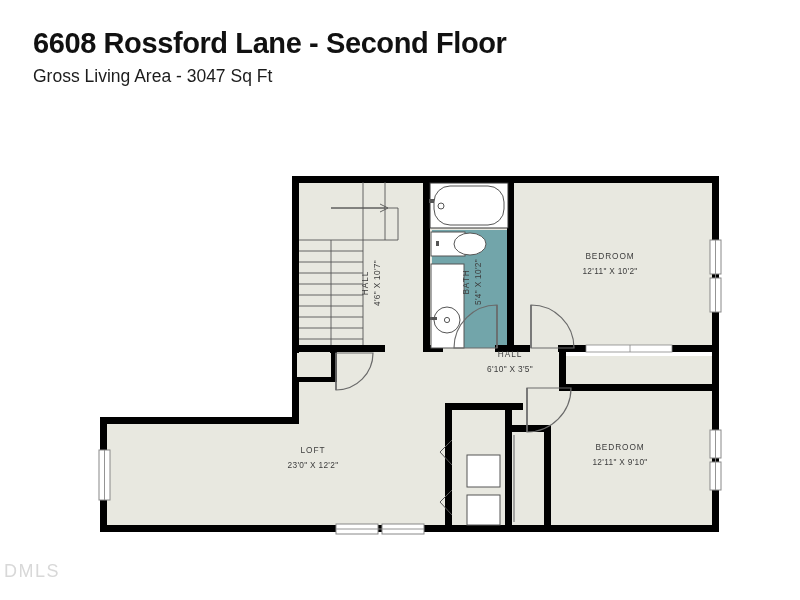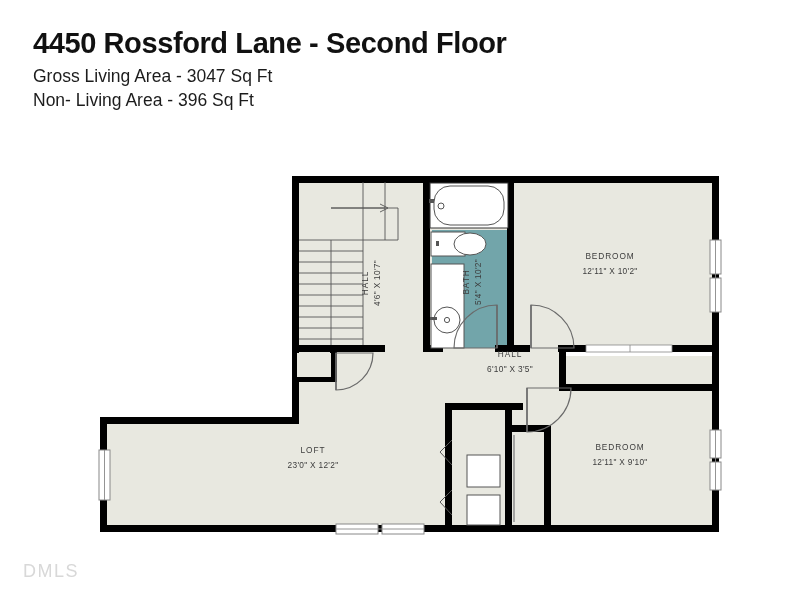--- a/index.html
+++ b/index.html
@@ -46,42 +46,40 @@
   }
   #watermark {
     position: absolute;
     left: 4px;
     top: 561px;
     font-size: 18px;
     letter-spacing: 1.5px;
     color: #d8d8d8;
     font-family: "Liberation Sans", sans-serif;
     user-select: none;
-    margin-left: 19px;
   }
   svg text {
     font-family: "Liberation Sans", sans-serif;
     fill: #3c3c3c;
   }
   .rm-name {
     font-size: 8.3px;
     letter-spacing: 0.9px;
   }
   .rm-dim {
     font-size: 8.3px;
     letter-spacing: 0.3px;
   }
 </style>
 </head>
 <body>
 
 <div id="header">
-  <div id="plan-title">4450 Rossford Lane - Second Floor</div>
+  <div id="plan-title">6608 Rossford Lane - Second Floor</div>
   <div class="subline">Gross Living Area - 3047 Sq Ft</div>
-  <div class="subline">Non- Living Area - 396 Sq Ft</div>
 </div>
 
 <svg id="floorplan-canvas" viewBox="0 0 800 600">
 
   <g>
 
     <path d="M 296,180 L 426,180 L 426,352 L 296,352 Z" fill="#e8e8e0"></path>
 
     <path d="M 428,180 L 510,180 L 510,352 L 428,352 Z" fill="#e8e8e0"></path>
 

